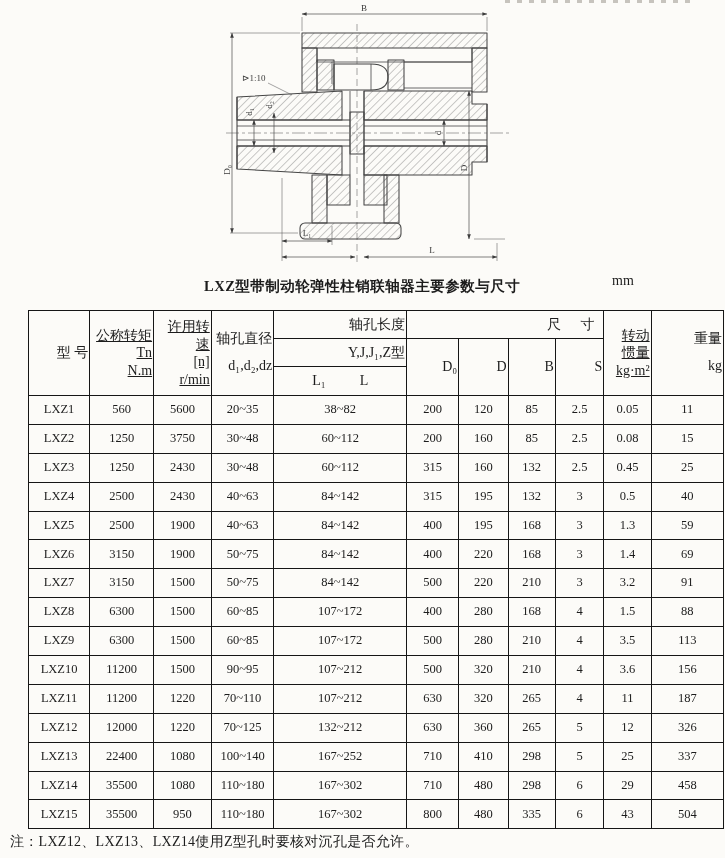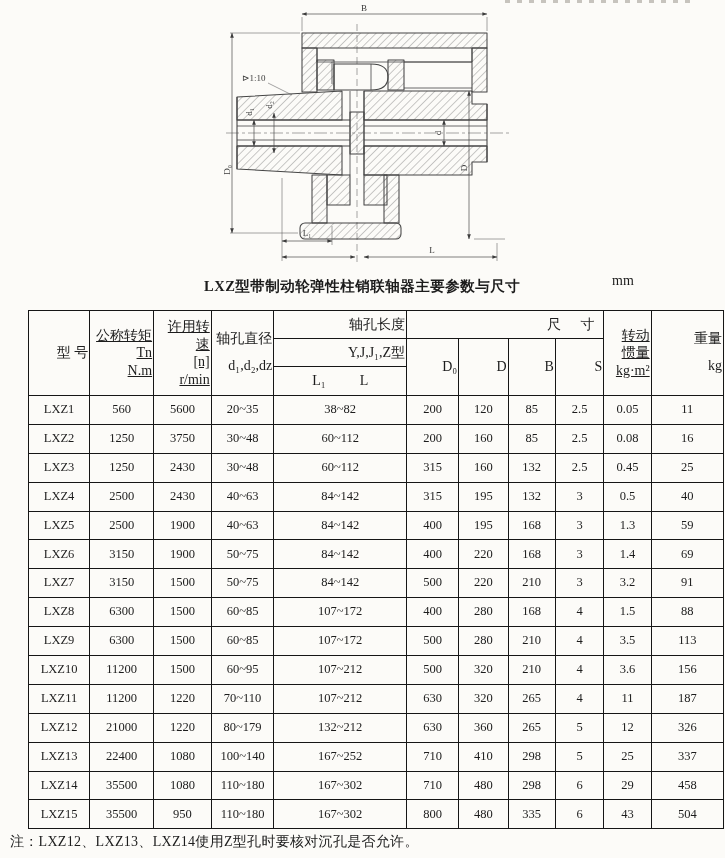--- a/index.html
+++ b/index.html
@@ -246,21 +246,21 @@
       <td>LXZ2</td>
       <td>1250</td>
       <td>3750</td>
       <td>30~48</td>
       <td>60~112</td>
       <td>200</td>
       <td>160</td>
       <td>85</td>
       <td>2.5</td>
       <td>0.08</td>
-      <td>16</td>
+      <td>15</td>
     </tr>
       <tr class="drow" style="">
       <td>LXZ3</td>
       <td>1250</td>
       <td>2430</td>
       <td>30~48</td>
       <td>60~112</td>
       <td>315</td>
       <td>160</td>
       <td>132</td>
@@ -343,21 +343,21 @@
       <td>280</td>
       <td>210</td>
       <td>4</td>
       <td>3.5</td>
       <td>113</td>
     </tr>
       <tr class="drow" style="">
       <td>LXZ10</td>
       <td>11200</td>
       <td>1500</td>
-      <td>60~95</td>
+      <td>90~95</td>
       <td>107~212</td>
       <td>500</td>
       <td>320</td>
       <td>210</td>
       <td>4</td>
       <td>3.6</td>
       <td>156</td>
     </tr>
       <tr class="drow" style="">
       <td>LXZ11</td>
@@ -367,23 +367,23 @@
       <td>107~212</td>
       <td>630</td>
       <td>320</td>
       <td>265</td>
       <td>4</td>
       <td>11</td>
       <td>187</td>
     </tr>
       <tr class="drow" style="">
       <td>LXZ12</td>
-      <td>21000</td>
+      <td>12000</td>
       <td>1220</td>
-      <td>80~179</td>
+      <td>70~125</td>
       <td>132~212</td>
       <td>630</td>
       <td>360</td>
       <td>265</td>
       <td>5</td>
       <td>12</td>
       <td>326</td>
     </tr>
       <tr class="drow" style="">
       <td>LXZ13</td>

